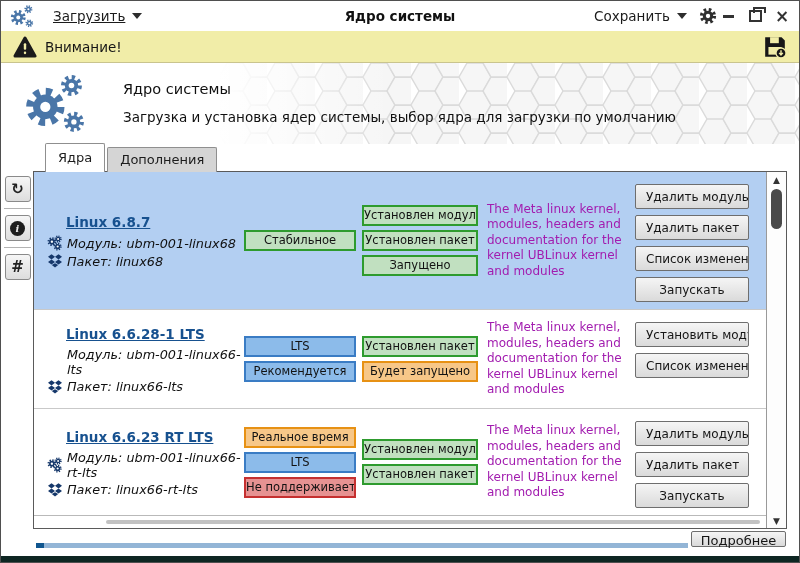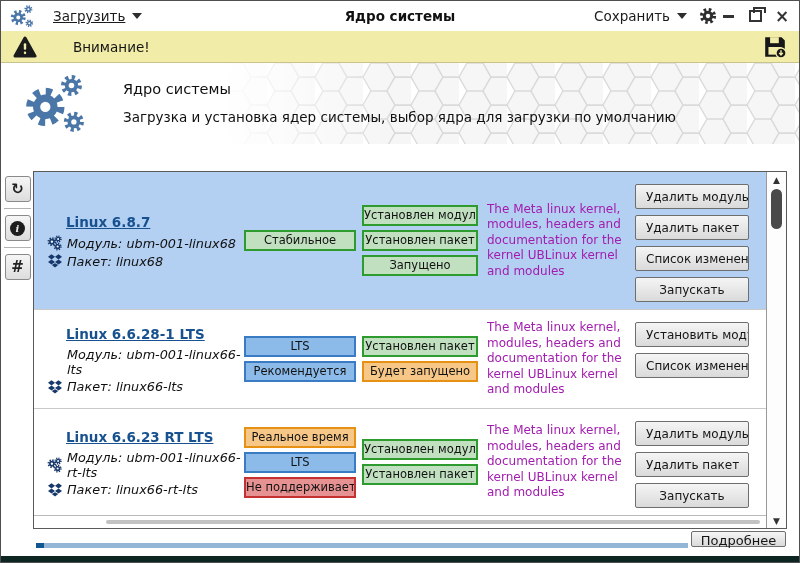--- a/index.html
+++ b/index.html
@@ -16,21 +16,21 @@
   .tb-title{position:absolute;left:200px;right:200px;top:0;height:30px;line-height:30px;text-align:center;font-size:13.5px;font-weight:bold;color:#111;}
   .tb-gear{position:absolute;right:82px;top:6px;width:18px;height:18px;color:#2e2e2e;}
   .win-controls{position:absolute;right:10px;top:0;height:30px;display:flex;align-items:center;gap:13px;}
   .wc{display:flex;align-items:center;justify-content:center;width:14px;height:14px;cursor:default;}
   .ic-min{width:11px;height:3px;background:#333;}
   .ic-restore{position:relative;width:9px;height:8px;border:2px solid #333;background:#fff;}
   .ic-restore::before{content:'';position:absolute;left:2px;top:-5px;width:9px;height:4px;border:2px solid #333;border-bottom:none;}
   .ic-close{font-size:17px;line-height:14px;color:#333;font-weight:bold;}
 
   
-  .warning-bar{position:absolute;top:30px;left:0;right:0;height:32px;background:var(--warning-bg);border-bottom:1px solid var(--warning-border);display:flex;align-items:center;padding:0 12px;box-sizing:border-box;gap:28px;}
+  .warning-bar{position:absolute;top:30px;left:0;right:0;height:32px;background:var(--warning-bg);border-bottom:1px solid var(--warning-border);display:flex;align-items:center;padding:0 12px;box-sizing:border-box;}
   .warn-tri{width:24px;height:22px;margin-right:8px;flex:none;}
   .warn-text{font-size:13.5px;color:#141414;}
   .warn-save{margin-left:auto;width:24px;height:24px;color:#171717;}
 
   
   .header{position:absolute;top:62px;left:0;right:0;height:81px;background:#fff;overflow:hidden;}
   .hex-bg{position:absolute;top:0;right:0;height:81px;}
   .header-logo{position:absolute;left:13px;top:9px;width:82px;height:62px;color:var(--accent);}
   .header-title{position:absolute;left:122px;top:18px;font-size:14.5px;color:#101010;}
   .header-sub{position:absolute;left:122px;top:46px;font-size:13.5px;color:#101010;}
@@ -185,20 +185,24 @@
       <rect width="100%" height="100%" fill="url(#hexpat)"></rect>
       <rect width="100%" height="100%" fill="url(#hexfade)"></rect>
     </svg>
     <svg class="header-logo" viewBox="0 0 64 64">
         <use href="#gears-logo"></use>
       </svg>
     <div class="header-title">Ядро системы</div>
     <div class="header-sub">Загрузка и установка ядер системы, выбор ядра для загрузки по умолчанию</div>
   </div>
 
+  <div class="tabs">
+    <div class="tab active">Ядра</div>
+    <div class="tab">Дополнения</div>
+  </div>
 
   <div class="side-toolbar">
     <div class="side-btn">
         <span>↻</span>
       </div>
     <div class="side-sep"></div>
     <div class="side-btn">
         <span class="info-dot">i</span>
       </div>
     <div class="side-sep"></div>

